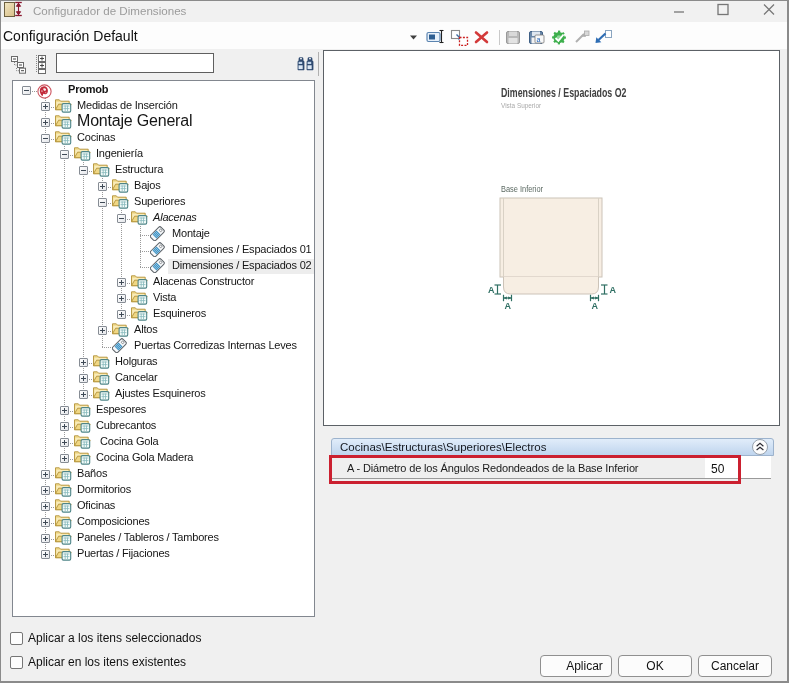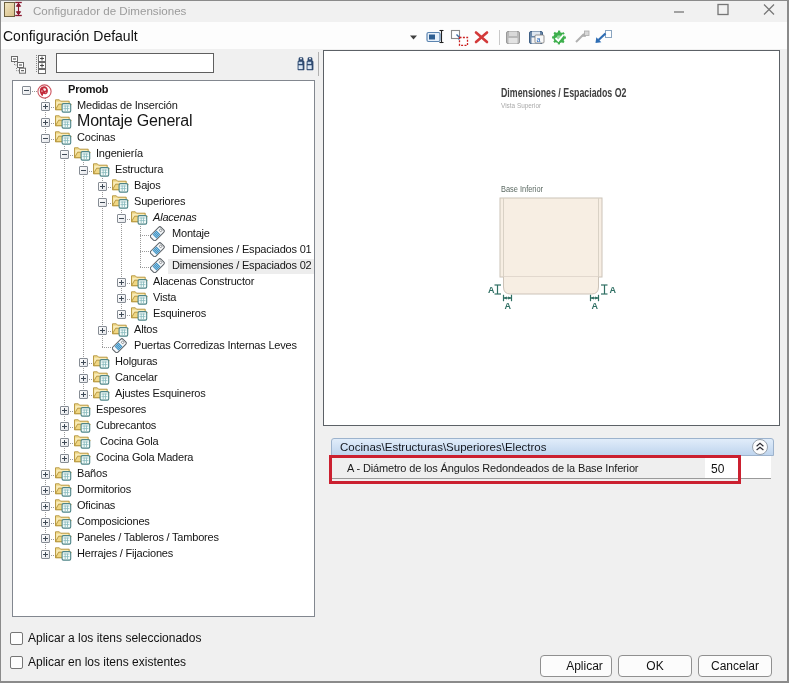--- a/index.html
+++ b/index.html
@@ -615,21 +615,21 @@
 <path d="M1.4 4 L13.3 4 L13.3 10.9 L1.4 10.9 Z" fill="#f9ecba"></path>
 <path d="M0.5 11.7 L3.6 6.2 L16.2 6.2 L13.4 11.7 Z" fill="#f0d784" stroke="#b29238" stroke-width="0.9"></path>
 <rect x="7.1" y="5.6" width="8.6" height="8.5" rx="1.3" fill="#f3fbf9" stroke="#4e8588" stroke-width="1.1"></rect>
 <g stroke="#85b9bb" stroke-width="0.8">
       <line x1="8.5" y1="8" x2="14.4" y2="8"></line>
       <line x1="10.2" y1="7.5" x2="10.2" y2="13.1"></line>
       <line x1="12.5" y1="7.5" x2="12.5" y2="13.1"></line>
       <line x1="8.5" y1="10.6" x2="14.4" y2="10.6"></line>
     </g>
 </svg>
-<div class="abs" style="left:77.0px;top:546.7px;font-size:11px;letter-spacing:-0.2px;color:#151515;white-space:nowrap;">Herrajes / Fijaciones</div>
+<div class="abs" style="left:77.0px;top:546.7px;font-size:11px;letter-spacing:-0.2px;color:#151515;white-space:nowrap;">Puertas / Fijaciones</div>
 
 <div class="abs" style="left:323px;top:50px;width:457px;height:376px;background:#fff;border:1px solid #5c6166;box-sizing:border-box;"></div>
 <div class="abs" style="left:501px;top:86px;font-size:12px;font-weight:bold;color:#404040;white-space:nowrap;transform:scaleX(.735);transform-origin:0 0;">Dimensiones / Espaciados O2</div>
 <div class="abs" style="left:501px;top:101px;font-size:8px;color:#a9a9a9;white-space:nowrap;transform:scaleX(.8);transform-origin:0 0;">Vista Superior</div>
 <div class="abs" style="left:501px;top:183px;font-size:9.5px;color:#5c6a63;white-space:nowrap;transform:scaleX(.78);transform-origin:0 0;">Base Inferior</div>
 <svg class="abs" style="left:480px;top:190px;" width="145" height="125" viewBox="0 0 145 125">
 
  <rect x="20" y="8" width="102" height="79" fill="#f7eee3" stroke="#ccc3b8" stroke-width="1"></rect>
  <line x1="23.5" y1="8" x2="23.5" y2="87" stroke="#d9d1c5" stroke-width="1"></line>
  <line x1="118.5" y1="8" x2="118.5" y2="87" stroke="#d9d1c5" stroke-width="1"></line>

